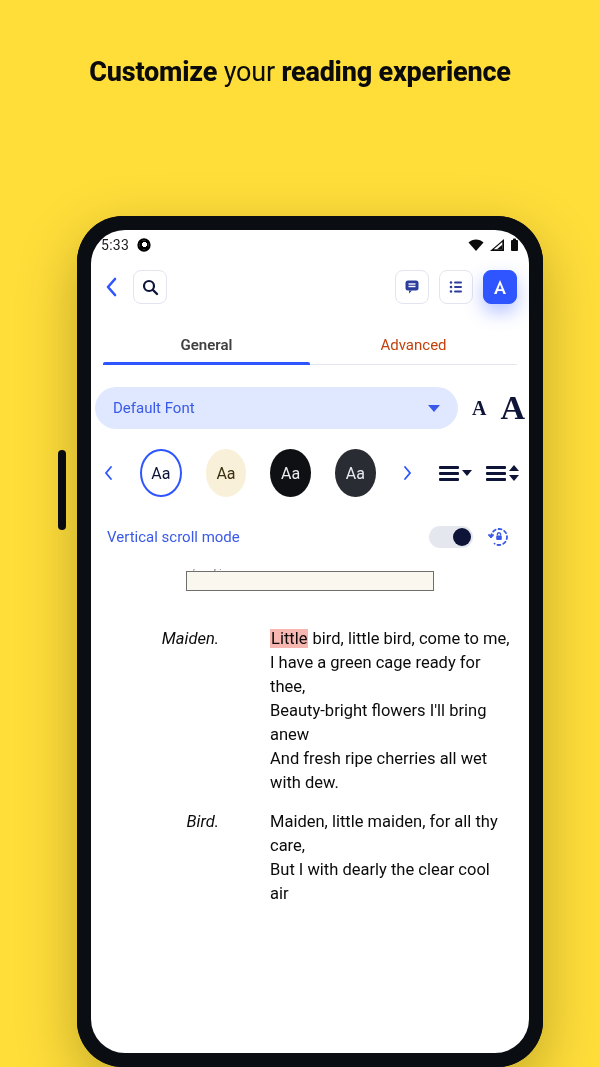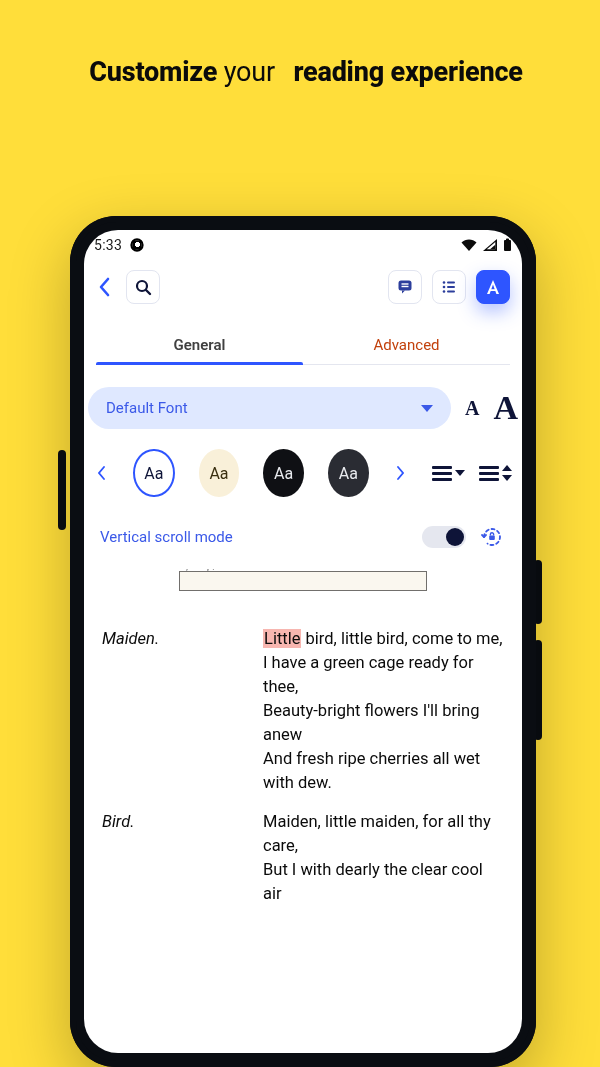--- a/index.html
+++ b/index.html
@@ -12,26 +12,26 @@
   }
   .headline {
     position: absolute;
     top: 56px;
     left: 0; right: 0;
     text-align: center;
     font-size: 27px;
     color: #0b0b0b;
     letter-spacing: -0.2px;
   }
-  .headline b { font-weight: 800; margin-left: 12px; }
+  .headline b { font-weight: 800; }
 
   
   .phone {
     position: absolute;
-    left: 70px;
+    left: 77px;
     top: 216px;
     width: 466px;
     height: 851px;
     background: #0a0d12;
     border-radius: 46px;
     box-shadow: 0 20px 60px rgba(0,0,0,0.25), inset 0 0 0 6px #0a0d12;
     overflow: hidden;
   }
   .phone-btn-r1, .phone-btn-r2, .phone-btn-l {
     position: absolute;
@@ -229,21 +229,21 @@
   
   .content { padding: 30px 18px 0; }
   .stanza {
     display:flex;
     gap: 26px;
     margin-bottom: 16px;
     font-size: 16.5px;
     line-height: 1.45;
     color:#0b0b0b;
   }
-  .speaker { width: 110px; font-style: italic; }
+  .speaker { width: 110px; font-style: italic; text-align: right; }
   .lines   { flex:1;margin-left:25px; }
   .hl { background:#f7b6b0; padding: 0 1px; }
 </style>
 </head>
 <body>
 
 <div class="headline">
   <b>Customize</b>
   <span>your</span>
   <b>reading experience</b>

